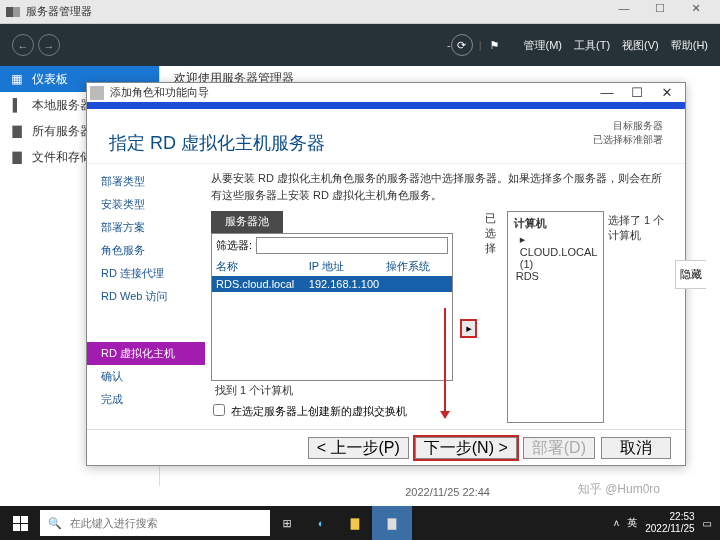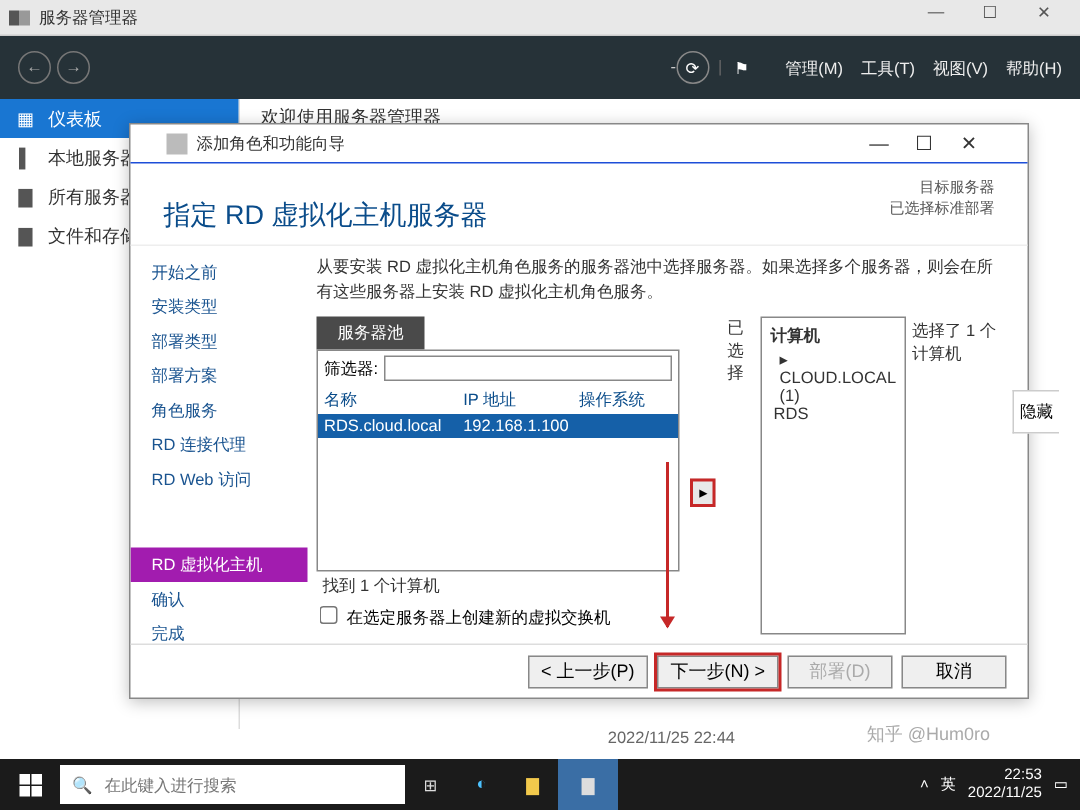--- a/index.html
+++ b/index.html
@@ -26,21 +26,21 @@
 .sidebar .rowi { display:flex; align-items:center; height:26px; padding:0 10px; font-size:12px; color:#333; gap:8px; }
 .sidebar .rowi.active { background:#1976d2; color:#fff; }
 .sidebar .ico { width:14px; text-align:center; color:#555; }
 .sidebar .rowi.active .ico { color:#fff; }
 
 
 .welcome { position:absolute; top:70px; left:174px; font-size:12px; color:#333; }
 
 
 .wizard { position:absolute; top:82px; left:86px; width:600px; height:384px; background:#fff; border:1px solid #888; box-shadow:0 2px 10px rgba(0,0,0,.25); display:flex; flex-direction:column; }
-.wizard-title { height:26px; display:flex; align-items:center; padding:0 24px; border-bottom:1px solid #1d4ed8;justify-content:center; }
+.wizard-title { height:26px; display:flex; align-items:center; padding:0 3px; border-bottom:7px solid #1d4ed8;justify-content:center; }
 .wizard-title .wico { width:14px; height:14px; background:#bbb; margin-right:6px; }
 .wizard-title .txt { flex:1; color:#333; }
 .wizard-title .wbtn { width:30px; text-align:center; color:#333; font-size:13px; }
 
 .wizard-head { padding:10px 22px 8px; display:flex; align-items:flex-start; border-bottom:1px solid #eee; }
 .wizard-head h1 { font-size:18px; font-weight:400; color:#0a4c8a; flex:1;margin-top:12px; }
 .wizard-head .meta { text-align:right; font-size:10px; color:#555; line-height:1.4; }
 
 .wizard-body { flex:1; display:flex; overflow:hidden; }
 .steps { width:118px; padding:6px 0; }
@@ -78,21 +78,21 @@
 .chk-row input { width:12px; height:12px; }
 
 .hide-btn { position:absolute; right:14px; top:260px; background:#fff; border-left:1px solid #ccc; border-top:1px solid #ccc; border-bottom:1px solid #ccc; padding:6px 4px; font-size:11px; }
 
 
 .red-arrow { position:absolute; left:444px; top:308px; width:2px; height:110px; background:#c62828; }
 .red-arrow:after { content:""; position:absolute; bottom:-6px; left:-4px; border:5px solid transparent; border-top:8px solid #c62828; }
 
 
 .wizard-foot { height:36px; border-top:1px solid #ddd; display:flex; align-items:center; justify-content:flex-end; padding:0 14px; gap:6px; }
-.wbutton { min-width:70px; height:22px; border:1px solid #888; background:#efefef; font-size:12px; padding:0 8px; }
+.wbutton { min-width:70px; height:22px; border:1px solid #888; background:#efefef; font-size:16px; padding:0 8px; }
 .wbutton.primary { outline:2px solid #c62828; }
 .wbutton:disabled { color:#aaa; }
 
 
 .taskbar { position:absolute; bottom:0; left:0; right:0; height:34px; background:#1b1b1b; display:flex; align-items:center; color:#fff; }
 .taskbar .start { width:40px; display:flex; align-items:center; justify-content:center; }
 .taskbar .winlogo { width:15px; height:15px; display:grid; grid-template-columns:1fr 1fr; grid-template-rows:1fr 1fr; gap:1px; }
 .taskbar .winlogo div { background:#fff; }
 .taskbar .search { flex:0 0 230px; height:26px; background:#fff; color:#777; display:flex; align-items:center; padding:0 8px; gap:8px; }
 .taskbar .tico { width:34px; height:34px; display:flex; align-items:center; justify-content:center; color:#ddd; }
@@ -158,23 +158,22 @@
   </div>
   <div class="wizard-head">
     <h1>指定 RD 虚拟化主机服务器</h1>
     <div class="meta">
       <div>目标服务器</div>
       <div>已选择标准部署</div>
     </div>
   </div>
   <div class="wizard-body">
     <div class="steps">
-      <div class="step">开始之前</div>
+      <div class="step">部署类型</div>
       <div class="step">安装类型</div>
-      <div class="step">部署类型</div>
       <div class="step">部署方案</div>
       <div class="step">角色服务</div>
       <div class="step">RD 连接代理</div>
       <div class="step">RD Web 访问</div>
       <div class="step current">RD 虚拟化主机</div>
       <div class="step">确认</div>
       <div class="step">完成</div>
     </div>
     <div class="content">
       <div class="desc">从要安装 RD 虚拟化主机角色服务的服务器池中选择服务器。如果选择多个服务器，则会在所有这些服务器上安装 RD 虚拟化主机角色服务。</div>

